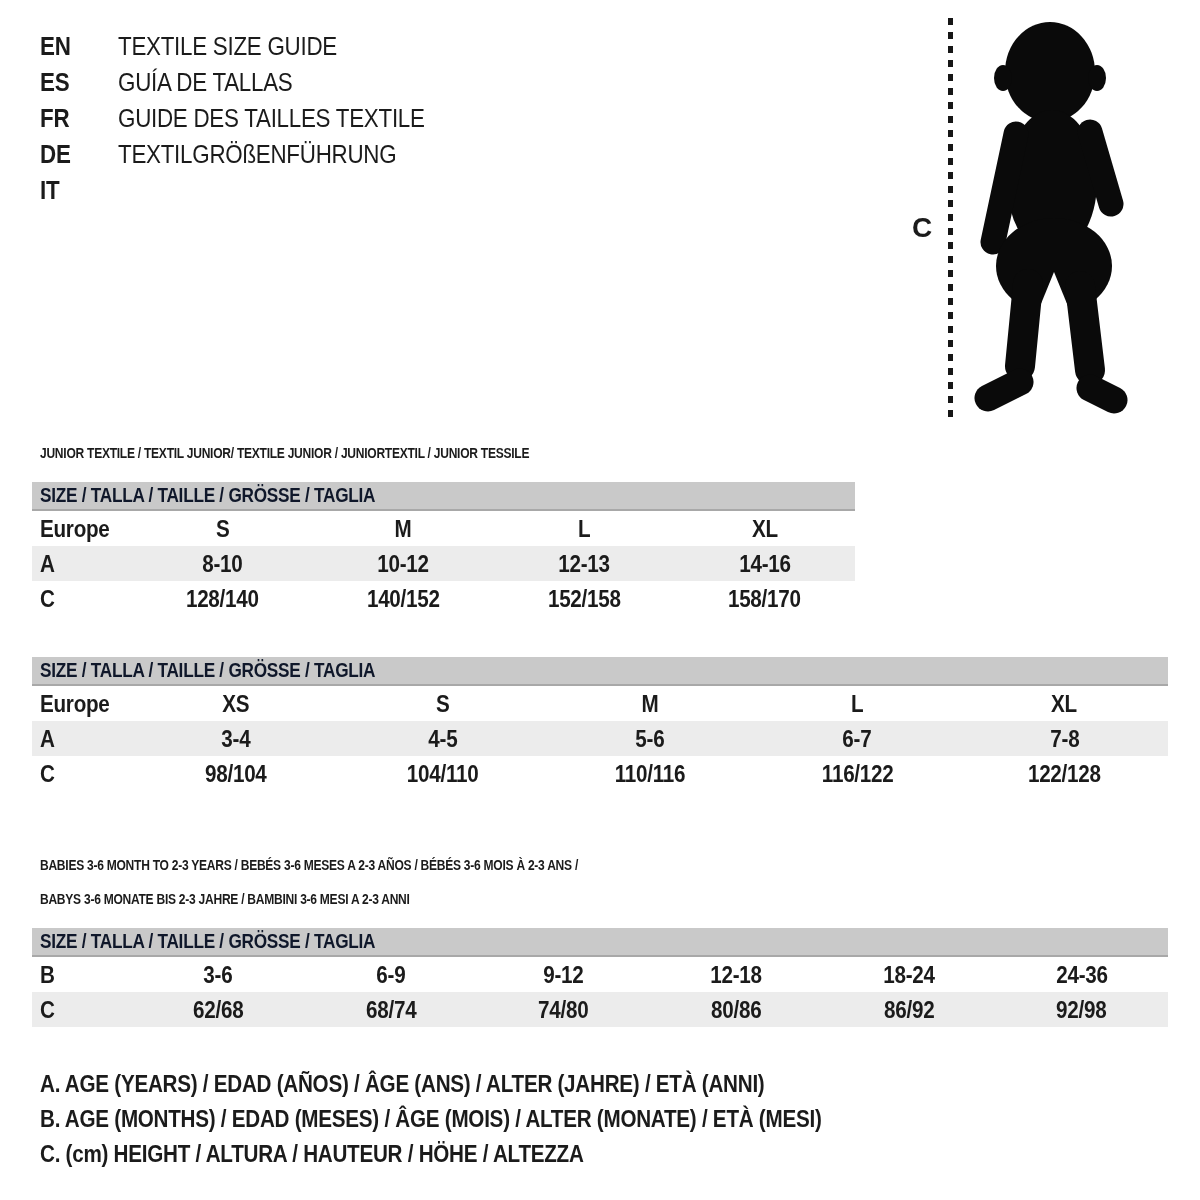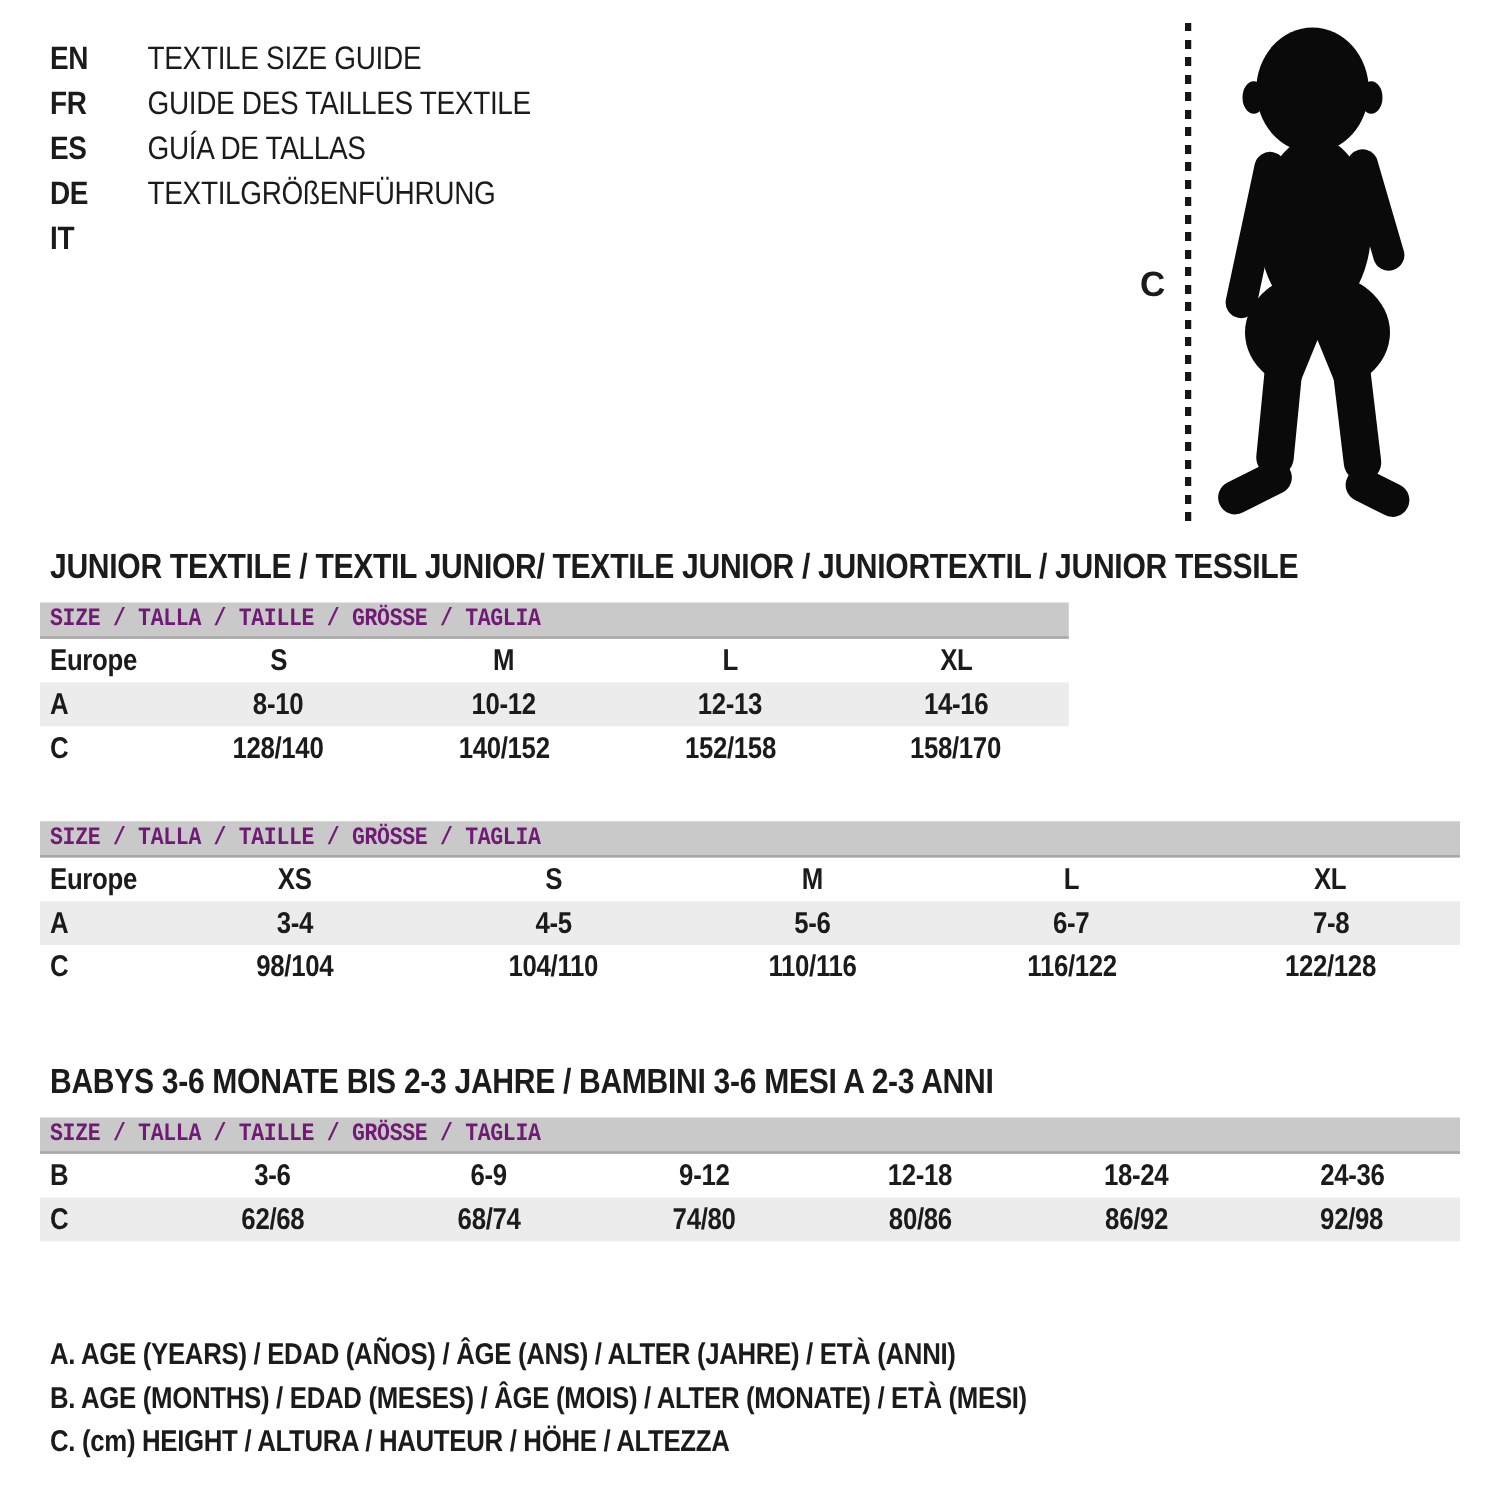--- a/index.html
+++ b/index.html
@@ -24,25 +24,25 @@
     background:repeating-linear-gradient(to bottom,#161616 0 7px,transparent 7px 14px);
   }
   .figure-c{position:absolute;left:912px;top:212px;font-size:28px;font-weight:700;}
   .toddler{position:absolute;left:966px;top:14px;}
 
   
   .section{position:absolute;left:32px;}
   .sec0{top:436px;width:823px;}
   .sec1{top:645px;width:1136px;}
   .sec2{top:848px;width:1136px;}
-  .sec-title{margin-left:8px;font-size:28px;font-weight:700;line-height:34px;}
+  .sec-title{margin-left:8px;font-size:14px;font-weight:700;line-height:34px;}
   .size-bar{
     margin-top:12px;background:#c9c9c9;height:29px;display:flex;align-items:center;
-    padding-left:8px;font-size:20px;font-weight:700;color:#701a75;
-    border-bottom:2px solid #a8a8a8;box-sizing:border-box;font-family:Liberation Mono, monospace;
+    padding-left:8px;font-size:20px;font-weight:700;color:#0f172a;
+    border-bottom:2px solid #a8a8a8;box-sizing:border-box;
   }
   .trow{display:flex;height:35px;align-items:center;font-size:24px;font-weight:700;}
   .rows .trow:nth-child(2){background:#ececec;}
   .trow .lbl{width:100px;padding-left:8px;box-sizing:border-box;}
   .trow .val{flex:1;text-align:center;}
 
   
   .notes{position:absolute;left:40px;top:1066px;}
   .note-line{font-size:24px;font-weight:700;line-height:35px;}
 </style>
@@ -50,26 +50,26 @@
 <body>
 
 <div class="page">
 
   <div class="langs" id="langs">
       <div class="lang-row">
         <div class="lang-code"><span class="cx">EN</span></div>
         <div class="lang-title"><span class="cx">TEXTILE SIZE GUIDE</span></div>
       </div>
       <div class="lang-row">
+        <div class="lang-code"><span class="cx">ES</span></div>
+        <div class="lang-title"><span class="cx">GUÍA DE TALLAS</span></div>
+      </div>
+      <div class="lang-row">
         <div class="lang-code"><span class="cx">FR</span></div>
         <div class="lang-title"><span class="cx">GUIDE DES TAILLES TEXTILE</span></div>
-      </div>
-      <div class="lang-row">
-        <div class="lang-code"><span class="cx">ES</span></div>
-        <div class="lang-title"><span class="cx">GUÍA DE TALLAS</span></div>
       </div>
       <div class="lang-row">
         <div class="lang-code"><span class="cx">DE</span></div>
         <div class="lang-title"><span class="cx">TEXTILGRÖßENFÜHRUNG</span></div>
       </div>
       <div class="lang-row">
         <div class="lang-code"><span class="cx">IT</span></div>
       </div>
     </div>
 
@@ -154,20 +154,21 @@
             <div class="lbl"><span class="cx">C</span></div>
             <div class="val"><span class="cxc">98/104</span></div>
             <div class="val"><span class="cxc">104/110</span></div>
             <div class="val"><span class="cxc">110/116</span></div>
             <div class="val"><span class="cxc">116/122</span></div>
             <div class="val"><span class="cxc">122/128</span></div>
           </div>
         </div>
       </div>
       <div class="section sec2">
+        <div class="sec-title"><span class="cx">BABIES 3-6 MONTH TO 2-3 YEARS / BEBÉS 3-6 MESES A 2-3 AÑOS / BÉBÉS 3-6 MOIS À 2-3 ANS /</span></div>
         <div class="sec-title"><span class="cx">BABYS 3-6 MONATE BIS 2-3 JAHRE / BAMBINI 3-6 MESI A 2-3 ANNI</span></div>
         <div class="size-bar">
           <span class="cx">SIZE / TALLA / TAILLE / GRÖSSE / TAGLIA</span>
         </div>
         <div class="rows">
           <div class="trow">
             <div class="lbl"><span class="cx">B</span></div>
             <div class="val"><span class="cxc">3-6</span></div>
             <div class="val"><span class="cxc">6-9</span></div>
             <div class="val"><span class="cxc">9-12</span></div>

